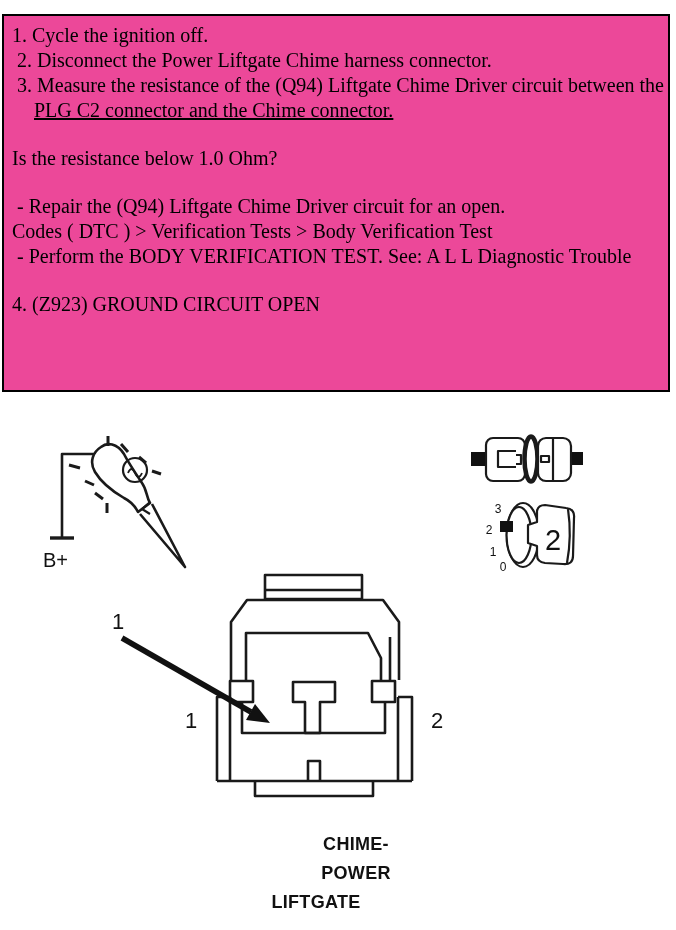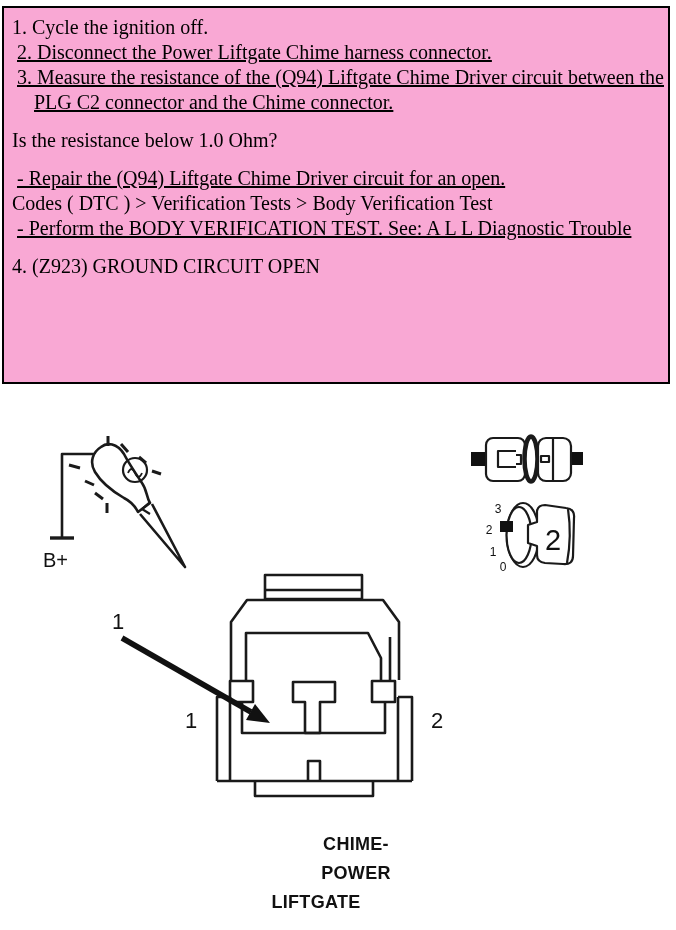--- a/index.html
+++ b/index.html
@@ -3,29 +3,29 @@
 <meta charset="utf-8">
 <style>
   html,body{margin:0;padding:0;}
   body{
     width:676px;height:930px;position:relative;
     background:#ffffff;color:#000;
     font-family:"Liberation Serif", serif;
     overflow:hidden;
   }
   .procedure-box{
-    position:absolute;left:2px;top:6px;width:656px;height:367px;
-    border:2px solid #000;background:#f9a8d4;
+    position:absolute;left:2px;top:14px;width:656px;height:367px;
+    border:2px solid #000;background:#ec4899;
     padding:7px 0 0 8px;
     font:20px/25px "Liberation Serif", serif;
   }
   .pline{white-space:nowrap;}
-  .ind1{padding-left:5px;text-decoration:underline;}
+  .ind1{padding-left:5px;}
   .ind2{padding-left:22px;text-decoration:underline;}
-  .gap{margin-top:13px;}
+  .gap{margin-top:23px;}
   .diagram{position:absolute;left:0;top:386px;width:676px;height:544px;}
   svg .ln{fill:none;stroke:#1a1a1a;stroke-width:2.6;stroke-linejoin:round;stroke-linecap:butt;}
   svg .thin{fill:none;stroke:#1a1a1a;stroke-width:2.2;stroke-linejoin:round;}
   svg .fillblk{fill:#111;stroke:none;}
   svg .white{fill:#fff;}
   svg text{font-family:"Liberation Sans", sans-serif;fill:#111;}
   svg .num{font-size:22px;}
   svg .small-num{font-size:12px;}
   svg .big-num{font-size:29px;}
   svg .blabel{font-size:20px;}

